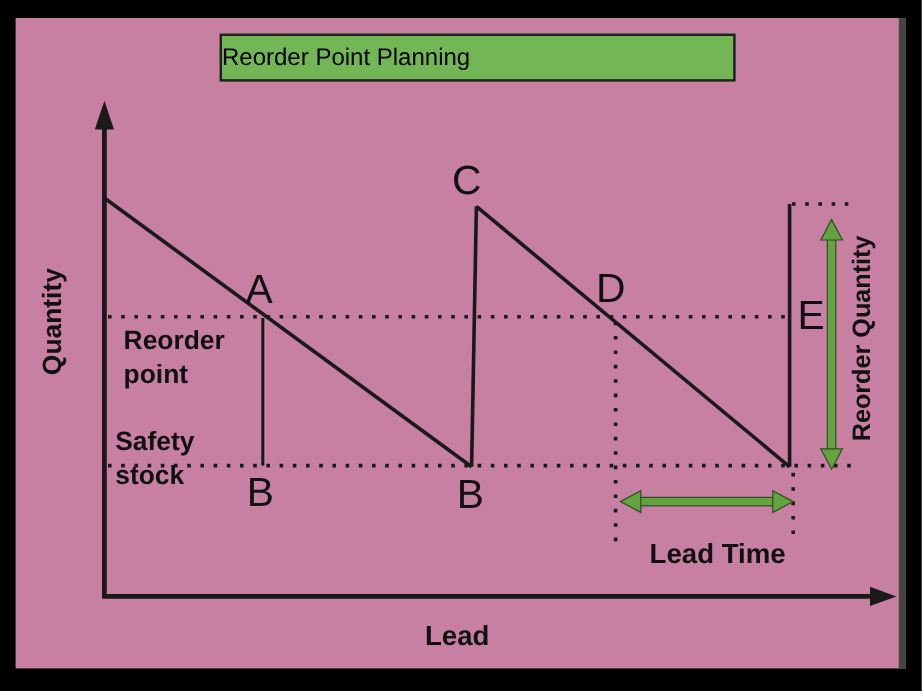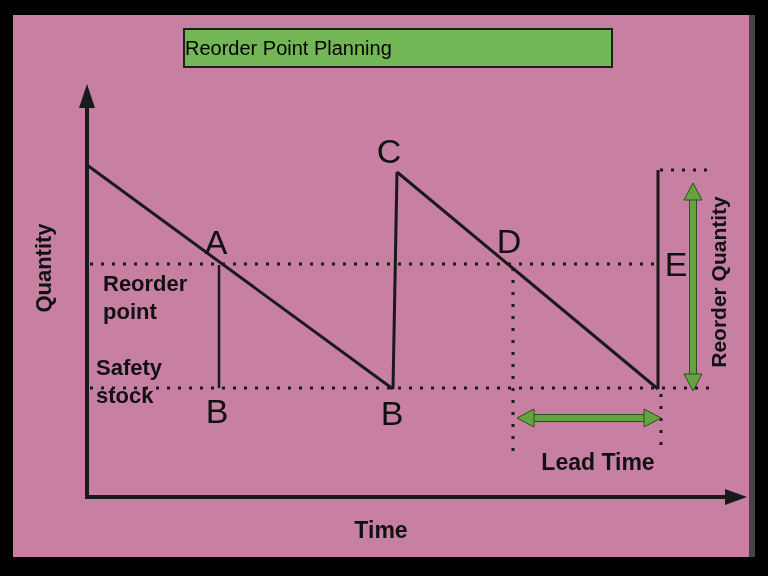--- a/index.html
+++ b/index.html
@@ -95,21 +95,21 @@
       <polygon points="693,183 684,200 702,200" fill="var(--arrow-green)" stroke="var(--arrow-green-border)" stroke-width="1"></polygon>
       <polygon points="693,391 684,374 702,374" fill="var(--arrow-green)" stroke="var(--arrow-green-border)" stroke-width="1"></polygon>
     </g>
   </svg>
 
   <div id="title-box">
     <span>Reorder Point Planning</span>
   </div>
 
   <div id="quantity-label" class="lbl vert">Quantity</div>
-  <div id="time-label" class="lbl">Time</div>
+  <div id="time-label" class="lbl">Lead</div>
 
   <div id="safety-stock-label" class="block">Safety
 stock</div>
   <div id="reorder-point-label" class="block">Reorder
 point</div>
   <div id="lead-time-label" class="lbl">Lead Time</div>
   <div id="reorder-quantity-label" class="lbl vert">Reorder Quantity</div>
 
   <div id="pt-a" class="pt">A</div>
   <div id="pt-b1" class="pt">B</div>

